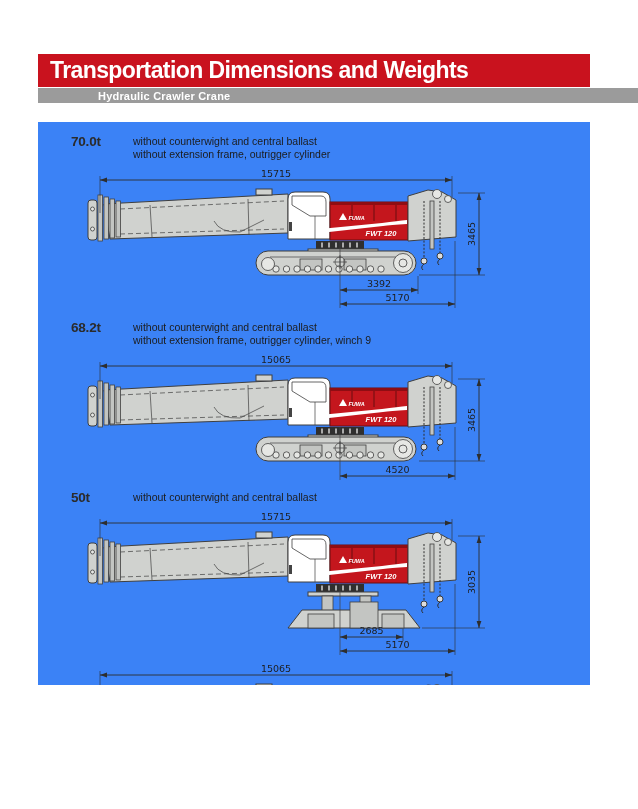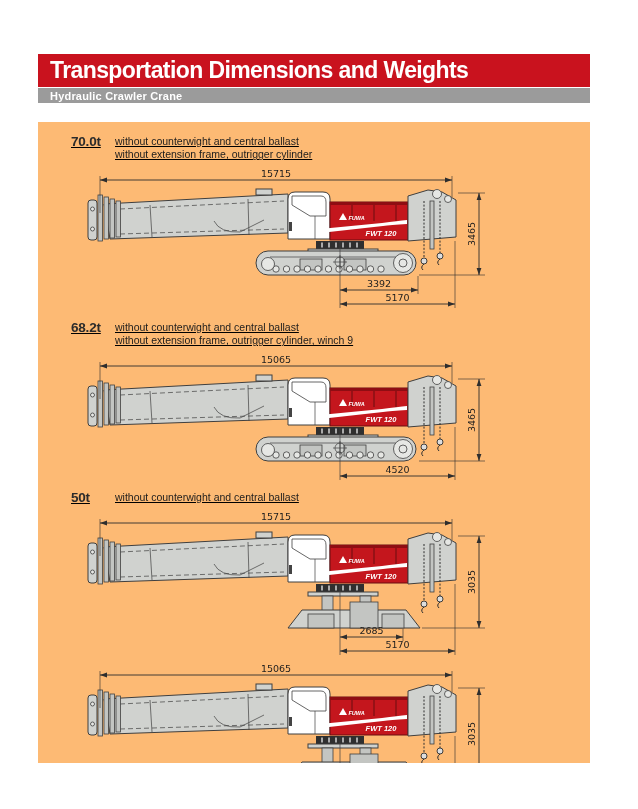--- a/index.html
+++ b/index.html
@@ -1,34 +1,34 @@
 <!DOCTYPE html>
 <html><head>
 <meta charset="utf-8">
 <style>
   html,body{margin:0;padding:0;background:#fff;}
-  .page{position:relative;width:638px;height:763px;background:#ffffff;
+  .page{position:relative;width:638px;height:685px;background:#ffffff;
         font-family:"Liberation Sans",sans-serif;overflow:hidden;}
 
   .banner{position:absolute;left:38px;top:54px;width:552px;height:33px;
           background:#c9121e;display:flex;align-items:center;}
   .banner-title{color:#fff;font-weight:bold;font-size:23px;padding-left:12px;
                 letter-spacing:-0.6px;white-space:nowrap;}
   .subbanner{position:absolute;left:38px;top:88px;width:552px;height:15px;
              background:#9b9b9b;display:flex;align-items:center;}
   .subbanner-title{color:#fff;font-weight:bold;font-size:11px;padding-left:12px;
                    letter-spacing:0.2px;}
 
   .content{position:absolute;left:38px;top:122px;width:552px;height:673px;
            background:#ededeb;box-sizing:border-box;padding-top:5px;}
 
   .sec-head{display:flex;gap:11px;padding:7px 0 1px 33px;}
   .weight{font-weight:bold;font-size:13.5px;color:#2b2b2b;min-width:33px;
           letter-spacing:-0.2px;}
-  .desc{font-size:10.5px;color:#1c1c1c;line-height:1.28;padding-top:1px;}
+  .desc{font-size:10.5px;color:#1c1c1c;line-height:1.28;padding-top:1px;margin-left:18px;}
   svg.diagram{display:block;}
 
   .footer-rule{position:absolute;left:0;top:799px;width:638px;height:3px;
                background:#c00d18;}
 
   
   .part{fill:#d0d2cf;stroke:#3f3f3f;stroke-width:1;}
   .part2{fill:#c3c5c2;stroke:#3f3f3f;stroke-width:0.8;}
   .cab{fill:#ffffff;stroke:#3f3f3f;stroke-width:1;}
   .win{fill:#ffffff;stroke:#3f3f3f;stroke-width:0.8;}
@@ -56,25 +56,25 @@
 </style>
 </head>
 <body>
 
 <div class="page">
 
   <div class="banner" style="background: rgb(201, 18, 30);">
     <div class="banner-title">Transportation Dimensions and Weights</div>
   </div>
 
-  <div class="subbanner" style="background: rgb(155, 155, 155);">
+  <div class="subbanner" style="background: rgb(155, 155, 155); padding-left: 48px;">
     <div class="subbanner-title">Hydraulic Crawler Crane</div>
   </div>
 
-  <div class="content" style="background: #fdba74; text-decoration: underline;">
+  <div class="content" style="background: #3b82f6;">
 
     <div class="section">
       <div class="sec-head">
         <div class="weight">70.0t</div>
         <div class="desc">
           <div>without counterwight and central ballast</div>
           <div>without extension frame, outrigger cylinder</div>
         </div>
       </div>
       <svg class="diagram" viewBox="0 0 552 150" width="552" height="150">

